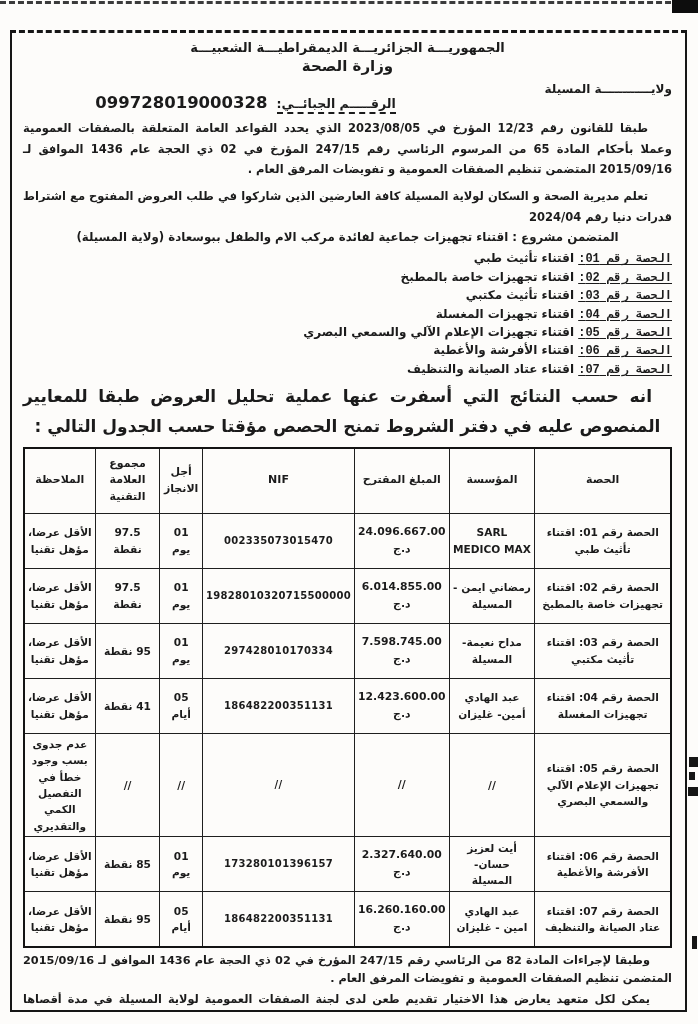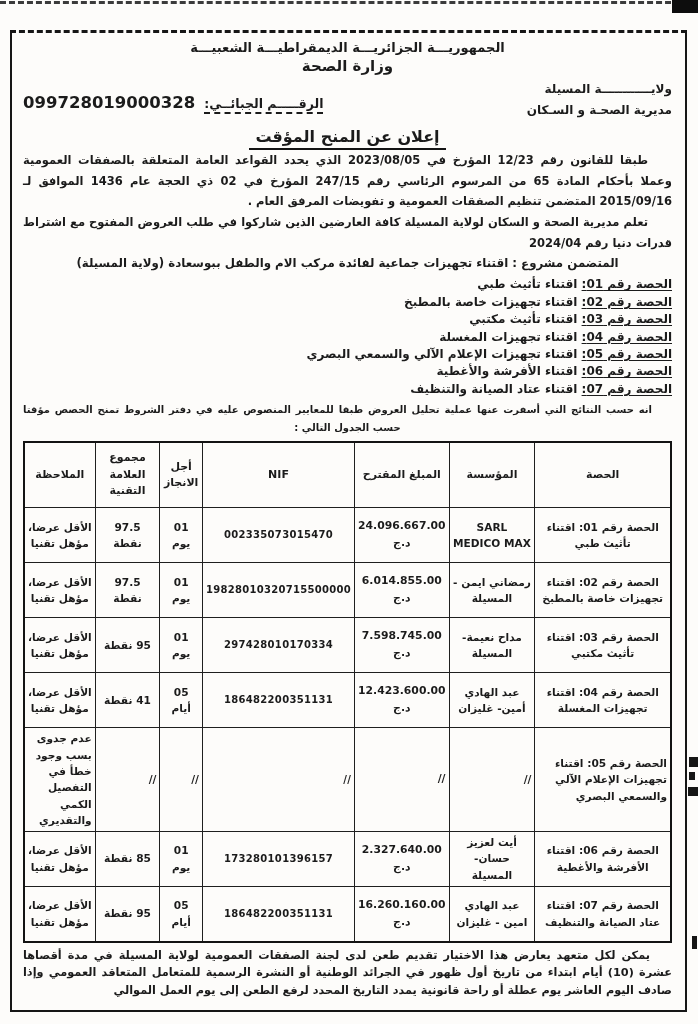--- a/index.html
+++ b/index.html
@@ -24,51 +24,51 @@
     box-sizing:border-box;padding:7px 13px 18px 11px;
     direction:rtl;display:flex;flex-direction:column;overflow:hidden;
   }
 
   .c-head{text-align:center;font-weight:700;}
   .republic{font-size:13px;letter-spacing:.2px;}
   .ministry{font-size:15px;margin-top:2px;}
 
   .head-row{display:flex;align-items:flex-start;margin-top:4px;gap:8px;}
   .side-col{width:196px;font-weight:700;font-size:12px;line-height:1.75;}
-  .tax-wrap{flex:1;text-align:left;padding-top:14px;}
+  .tax-wrap{flex:1;text-align:center;padding-top:14px;}
   .tax-label{font-weight:700;font-size:12.5px;border-bottom:2px dashed #1b1b1b;padding-bottom:1px;}
   .tax-number{font-weight:700;font-size:16.5px;letter-spacing:.5px;margin-right:4px;}
 
   .title-wrap{text-align:center;margin-top:6px;}
   .doc-title{display:inline-block;font-weight:700;font-size:16px;border-bottom:2.2px solid #141414;padding:0 6px 2px;}
 
-  .para{font-weight:700;font-size:11.5px;line-height:1.8;text-align:justify;}
+  .para{font-weight:700;font-size:11.5px;line-height:1.8;text-align:justify;margin-top:6px;}
   .indent{text-indent:24px;}
   .center-line{text-align:center;font-weight:700;font-size:11.8px;line-height:1.7;}
 
   .lots{margin-top:3px;}
   .lot-line{font-weight:700;font-size:12px;line-height:1.45;}
-  .lot-label{text-decoration:underline;text-underline-offset:2px;}
-
-  .pre-table{font-weight:700;font-size:10px;line-height:1.75;text-align:justify;text-align-last:center;margin-top:3px;text-indent:20px;}
+  .lot-label{text-decoration:underline;text-underline-offset:2px;font-family:Liberation Mono, monospace;}
+
+  .pre-table{font-weight:700;font-size:17px;line-height:1.75;text-align:justify;text-align-last:center;margin-top:3px;text-indent:20px;}
 
   table.award{
     width:100%;border-collapse:collapse;margin-top:5px;
     border:2.2px solid #131313;
   }
   .award th,.award td{
     border:1.6px solid #1f1f1f;text-align:center;vertical-align:middle;
     font-weight:700;padding:2px 3px;
   }
   .award tbody td{border-top-style:dashed;}
   .award th{font-size:11px;height:60px;line-height:1.5;}
   .award td{font-size:10.6px;line-height:1.55;height:50px;}
   .award td.nif{font-size:10px;letter-spacing:.3px;}
   .award td.amount{font-size:10.8px;}
-  .award tr.tall td{height:84px;text-align:right;}
+  .award tr.tall td{height:84px;}
   col.c-lot{width:22.5%;} col.c-comp{width:13.8%;} col.c-amt{width:12.8%;}
   col.c-nif{width:19.2%;} col.c-delay{width:6.6%;} col.c-score{width:10.4%;} col.c-rem{width:11.2%;}
 
   .footer-para{font-weight:700;font-size:11.3px;line-height:1.55;text-align:justify;margin-top:4px;}
   .footer-para.ind{text-indent:22px;}
 
   .anep-row{position:relative;margin-top:auto;height:24px;direction:ltr;}
 </style>
 </head>
 <body>
@@ -83,31 +83,27 @@
 <div class="frame">
 
   <div class="c-head">
     <div class="republic">الجمهوريـــة الجزائريـــة الديمقراطيـــة الشعبيـــة</div>
     <div class="ministry">وزارة الصحة</div>
   </div>
 
   <div class="head-row">
     <div class="side-col">
       <div>ولايــــــــــــة المسيلة</div>
-      <div>مديرية الصحـة و السـكان</div>
     </div>
     <div class="tax-wrap">
       <span class="tax-label">الرقـــــم الجبائــي:</span>
       <span class="tax-number">099728019000328</span>
     </div>
   </div>
 
-  <div class="title-wrap">
-    <span class="doc-title">إعلان عن المنح المؤقت</span>
-  </div>
 
   <div class="para indent">طبقا للقانون رقم 12/23 المؤرخ في 2023/08/05 الذي يحدد القواعد العامة المتعلقة بالصفقات العمومية وعملا بأحكام المادة 65 من المرسوم الرئاسي رقم 247/15 المؤرخ في 02 ذي الحجة عام 1436 الموافق لـ 2015/09/16 المتضمن تنظيم الصفقات العمومية و تفويضات المرفق العام .</div>
 
   <div class="para indent">تعلم مديرية الصحة و السكان لولاية المسيلة كافة العارضين الذين شاركوا في طلب العروض المفتوح مع اشتراط قدرات دنيا رقم 2024/04</div>
 
   <div class="center-line">
     <span>المتضمن مشروع :</span>
     <span>اقتناء تجهيزات جماعية لفائدة مركب الام والطفل ببوسعادة (ولاية المسيلة)</span>
   </div>
 
@@ -204,20 +200,21 @@
         <td>عبد الهادي امين - غليزان</td>
         <td class="amount">16.260.160.00 د.ج</td>
         <td class="nif">186482200351131</td>
         <td>05 أيام</td>
         <td>95 نقطة</td>
         <td>الأقل عرضا، مؤهل تقنيا</td>
       </tr>
     </tbody>
   </table>
 
+  <div class="footer-para ind">وطبقا لإجراءات المادة 82 من الرئاسي رقم 247/15 المؤرخ في 02 ذي الحجة عام 1436 الموافق لـ 2015/09/16 المتضمن تنظيم الصفقات العمومية و تفويضات المرفق العام .</div>
   <div class="footer-para ind">يمكن لكل متعهد يعارض هذا الاختيار تقديم طعن لدى لجنة الصفقات العمومية لولاية المسيلة في مدة أقصاها عشرة (10) أيام ابتداء من تاريخ أول ظهور في الجرائد الوطنية أو النشرة الرسمية للمتعامل المتعاقد العمومي وإذا صادف اليوم العاشر يوم عطلة أو راحة قانونية يمدد التاريخ المحدد لرفع الطعن إلى يوم العمل الموالي</div>
 
   <div class="anep-row">
     
     
     
   </div>
 
 </div>
 

